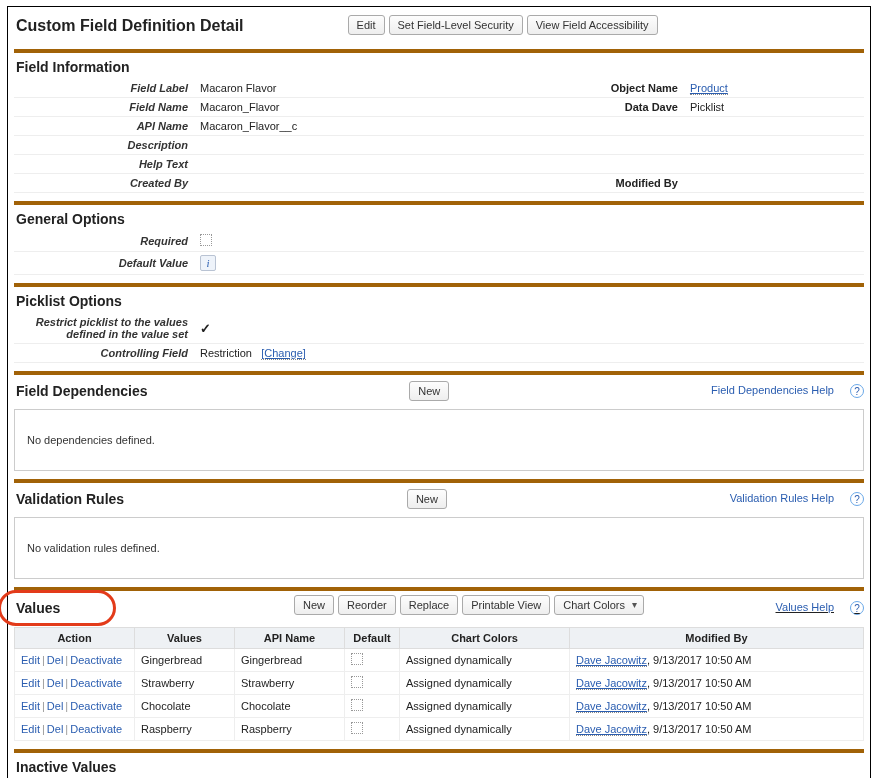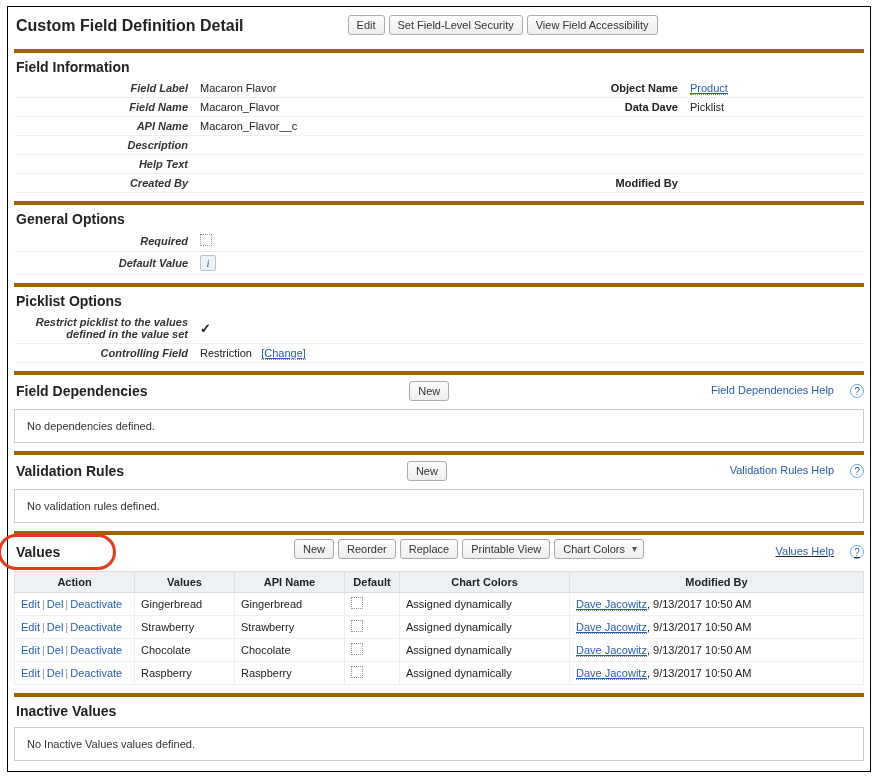--- a/index.html
+++ b/index.html
@@ -120,21 +120,21 @@
     text-align: center;
     line-height: 14px;
     color: #2a5db0;
     font-family: serif;
     font-style: italic;
     font-size: 11px;
   }
 
   .panel-box {
     border: 1px solid #ccc;
-    padding: 10px 12px;
+    padding: 24px 12px;
     margin-top: 4px;
     font-size: 11px;
     color: #333;
   }
 
   
   .values-title-wrap {
     position: relative;
     display: inline-block;
   }

